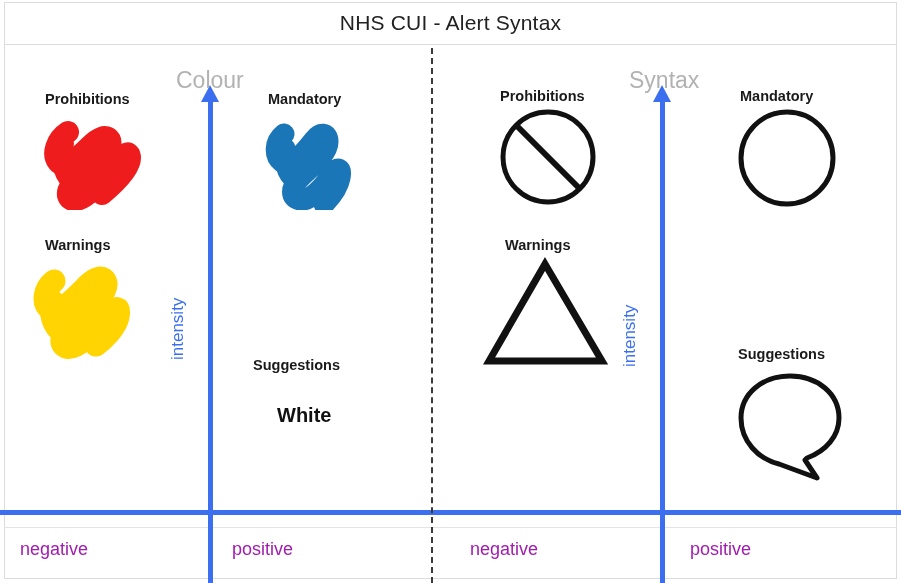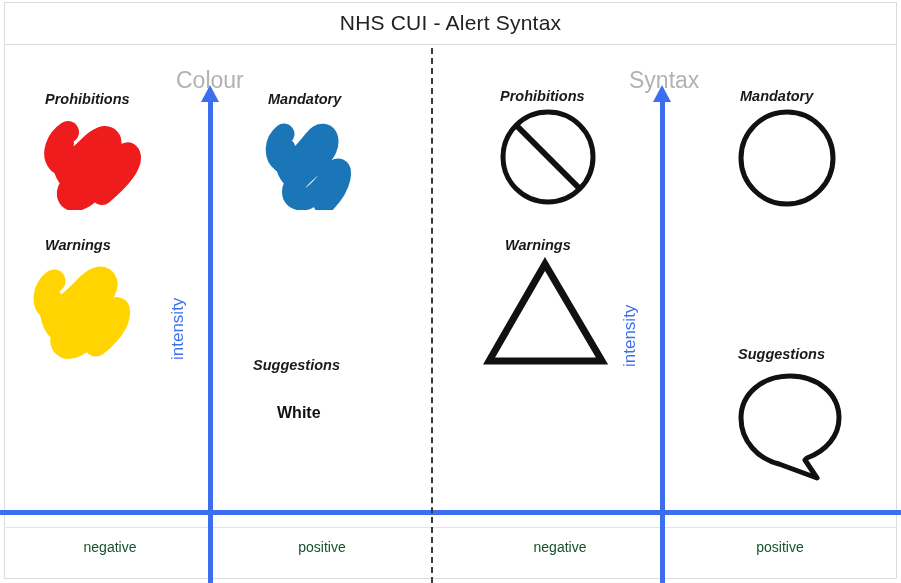--- a/index.html
+++ b/index.html
@@ -112,37 +112,36 @@
   .group-title-colour { left: 176px; top: 55px; }
   .group-title-shape  { left: 629px; top: 55px; }
 
   
   .item-label {
     position: absolute;
     font-size: 14.5px;
     font-weight: bold;
     color: #1a1a1a;
     white-space: nowrap;
-    font-style: italic;
   }
   .white-word {
     position: absolute;
-    font-size: 16px;
+    font-size: 20px;
     font-weight: bold;
     color: #111111;
     white-space: nowrap;
   }
 
   
   .polarity {
     position: absolute;
     top: 539px;
-    font-size: 14px;
-    color: #14532d;
-    text-align: center;
+    font-size: 18px;
+    color: #a21caf;
+    text-align: left;
     white-space: nowrap;
   }
   .pol-1 { left: 20px;  width: 180px; }
   .pol-2 { left: 232px; width: 180px; }
   .pol-3 { left: 470px; width: 180px; }
   .pol-4 { left: 690px; width: 180px; }
 
   
   .art { position: absolute; }
 </style>

